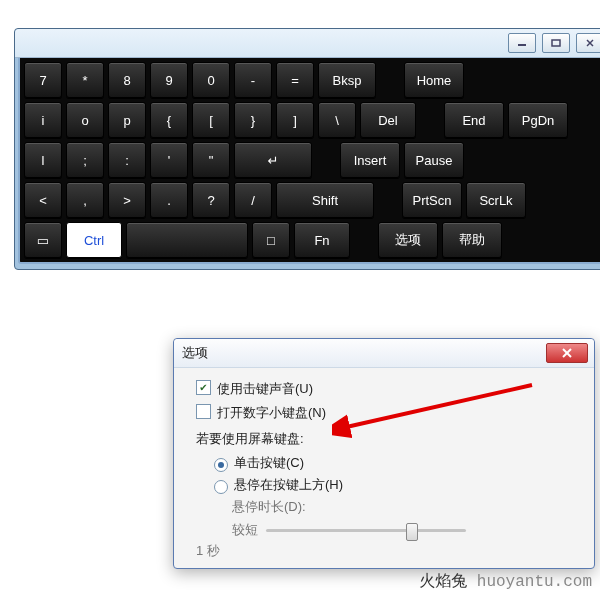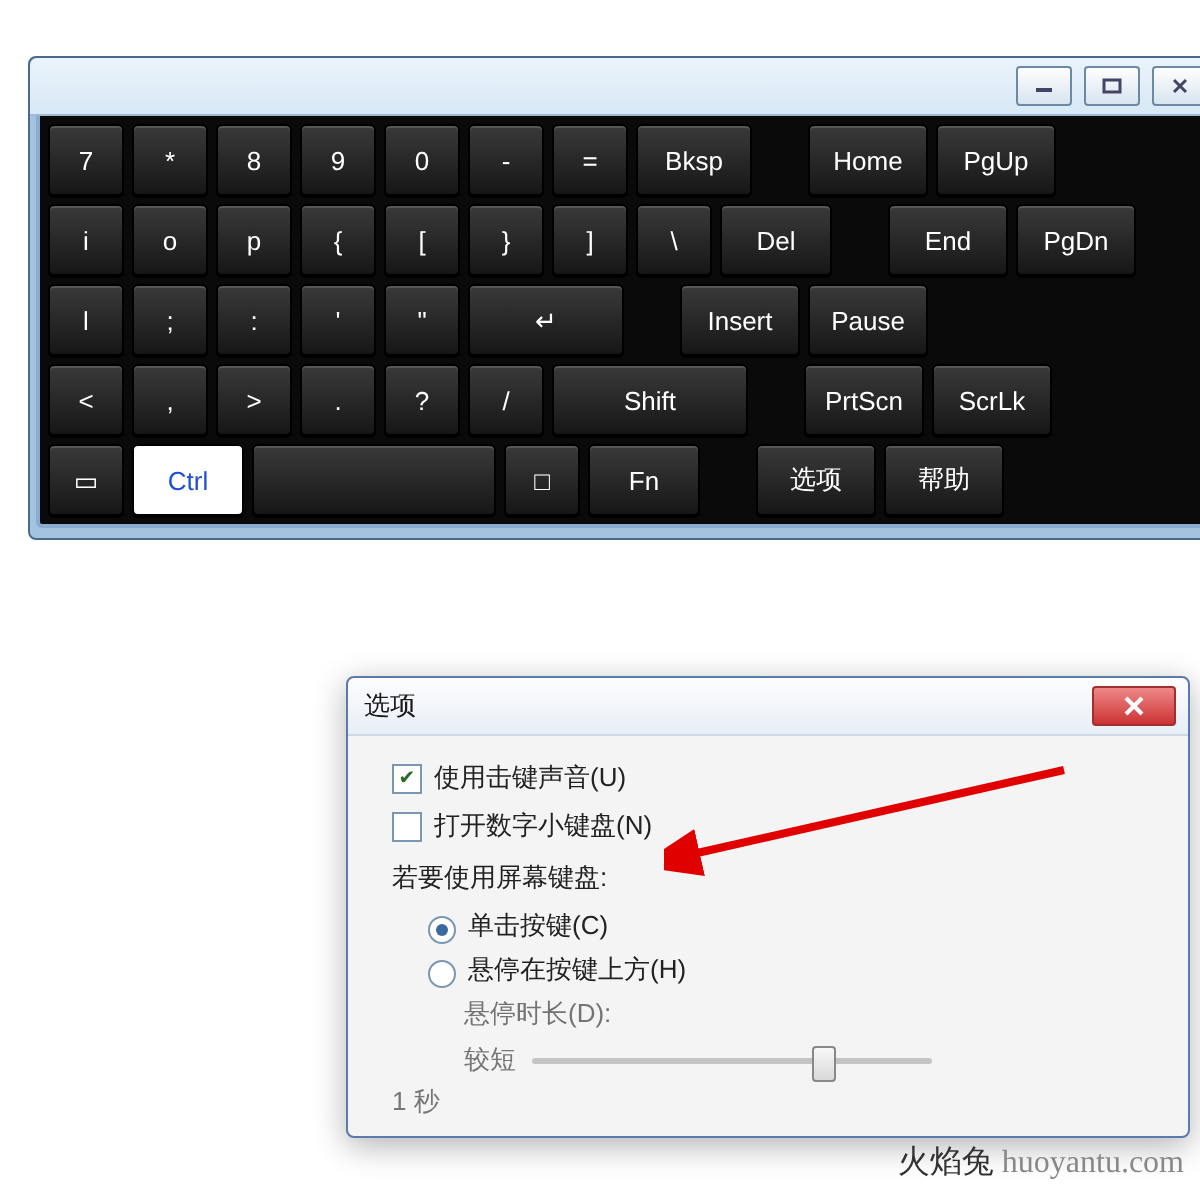--- a/index.html
+++ b/index.html
@@ -21,34 +21,34 @@
 .key.bksp{width:56px}
 .key.enter{width:76px}
 .key.shift{width:96px}
 .spacer{width:20px}
 .key.sys{width:36px}
 .dialog{position:absolute;left:173px;top:338px;width:420px;border:1px solid #5a7ab0;border-radius:4px;background:#f4f4f4;box-shadow:0 4px 16px rgba(0,0,0,.3)}
 .dlg-title{height:28px;background:linear-gradient(#fdfdfe,#e8eef6);border-bottom:1px solid #cdd9e6;border-radius:4px 4px 0 0;display:flex;align-items:center;padding:0 8px;color:#1a1a1a;position:relative}
 .dlg-close{position:absolute;right:6px;top:4px;width:40px;height:18px;border:1px solid #a03030;border-radius:2px;background:linear-gradient(#e88,#c33);display:flex;align-items:center;justify-content:center;cursor:pointer}
 .dlg-close svg{display:block}
 .dlg-body{padding:12px 16px 8px 22px;color:#222}
-.chk-row{display:flex;align-items:center;gap:6px;margin-bottom:6px}
+.chk-row{display:flex;align-items:flex-start;gap:6px;margin-bottom:6px}
 .chk{width:13px;height:13px;border:1px solid #7a96b0;background:#fff;display:flex;align-items:center;justify-content:center}
 .chk.checked::after{content:"✔";font-size:10px;color:#2a6a2a}
 .legend{margin:8px 0 6px 0}
 .radio-row{display:flex;align-items:flex-end;gap:6px;margin:4px 0 4px 18px}
 .radio{width:12px;height:12px;border:1px solid #7a96b0;border-radius:50%;background:#fff;display:flex;align-items:center;justify-content:center}
 .radio.sel::after{content:"";width:6px;height:6px;border-radius:50%;background:#3a6aa0}
 .indent{margin-left:36px;color:#737373}
 .slider-wrap{display:flex;align-items:center;gap:8px;margin-left:36px;margin-top:4px}
 .slider{position:relative;width:200px;height:20px}
 .track{position:absolute;top:9px;left:0;right:0;height:3px;background:#c4c4c4;border-radius:2px}
 .thumb{position:absolute;top:3px;left:140px;width:10px;height:16px;background:linear-gradient(#f8f8f8,#d8d8d8);border:1px solid #888;border-radius:2px}
 .arrow{position:absolute;pointer-events:none}
-.watermark{position:absolute;right:8px;bottom:4px;color:#888;font-size:16px;font-family:Liberation Serif, serif}
+.watermark{position:absolute;right:8px;bottom:4px;color:#888;font-size:16px;font-family:Liberation Mono, monospace}
 .watermark .cn{color:#333}
 </style>
 </head>
 <body>
 
 <div class="osk-window">
   <div class="osk-titlebar">
     <div class="win-btns">
       <div class="win-btn">
           <svg width="10" height="8">
@@ -73,21 +73,20 @@
         <div class="key w1">7</div>
         <div class="key w1">*</div>
         <div class="key w1">8</div>
         <div class="key w1">9</div>
         <div class="key w1">0</div>
         <div class="key w1">-</div>
         <div class="key w1">=</div>
         <div class="key bksp">Bksp</div>
         <div class="spacer"></div>
         <div class="key fn1">Home</div>
-        <div class="key fn2">PgUp</div>
       </div>
       <div class="row">
         <div class="key w1">i</div>
         <div class="key w1">o</div>
         <div class="key w1">p</div>
         <div class="key w1">{</div>
         <div class="key w1">[</div>
         <div class="key w1">}</div>
         <div class="key w1">]</div>
         <div class="key w1">\</div>

